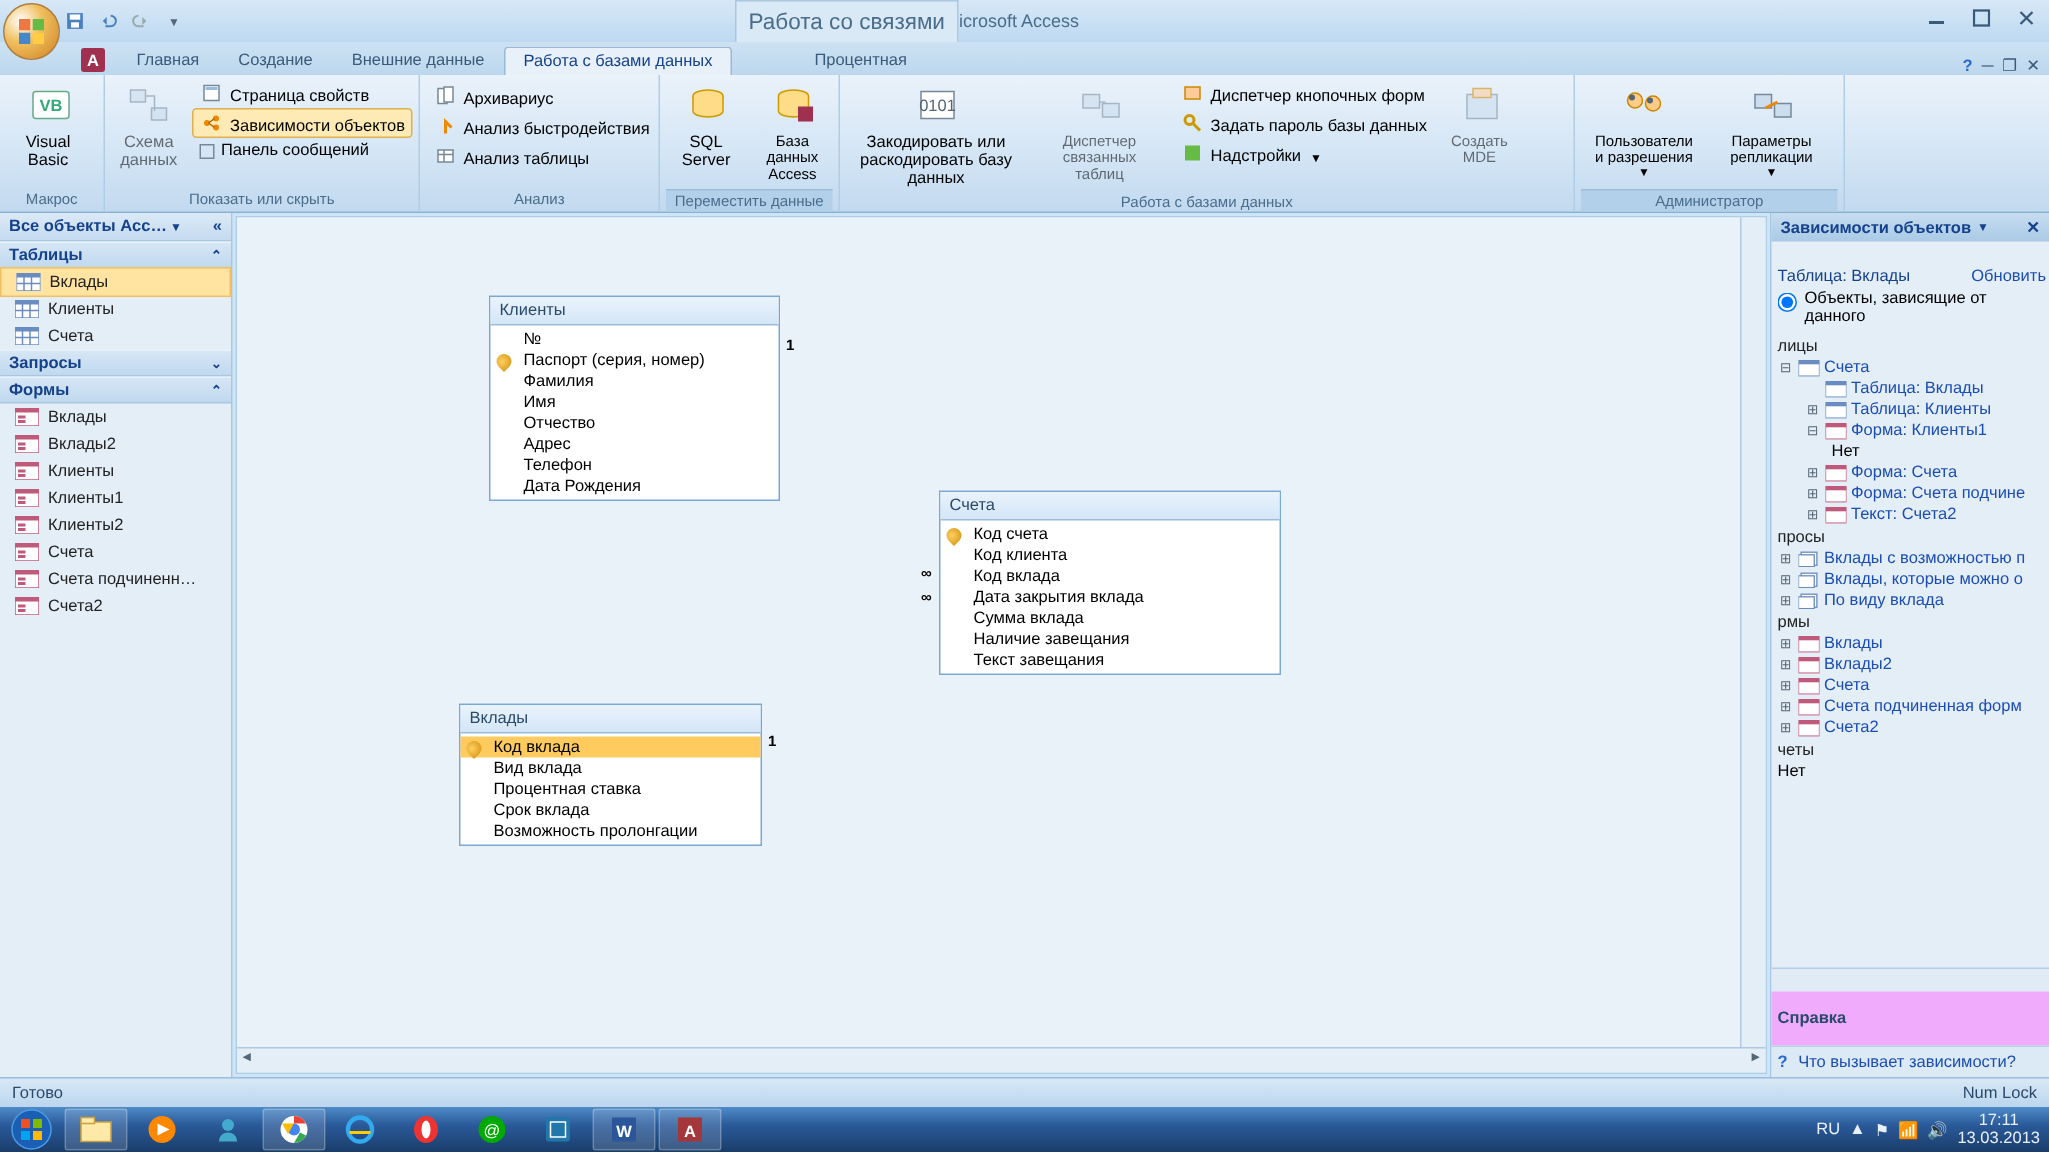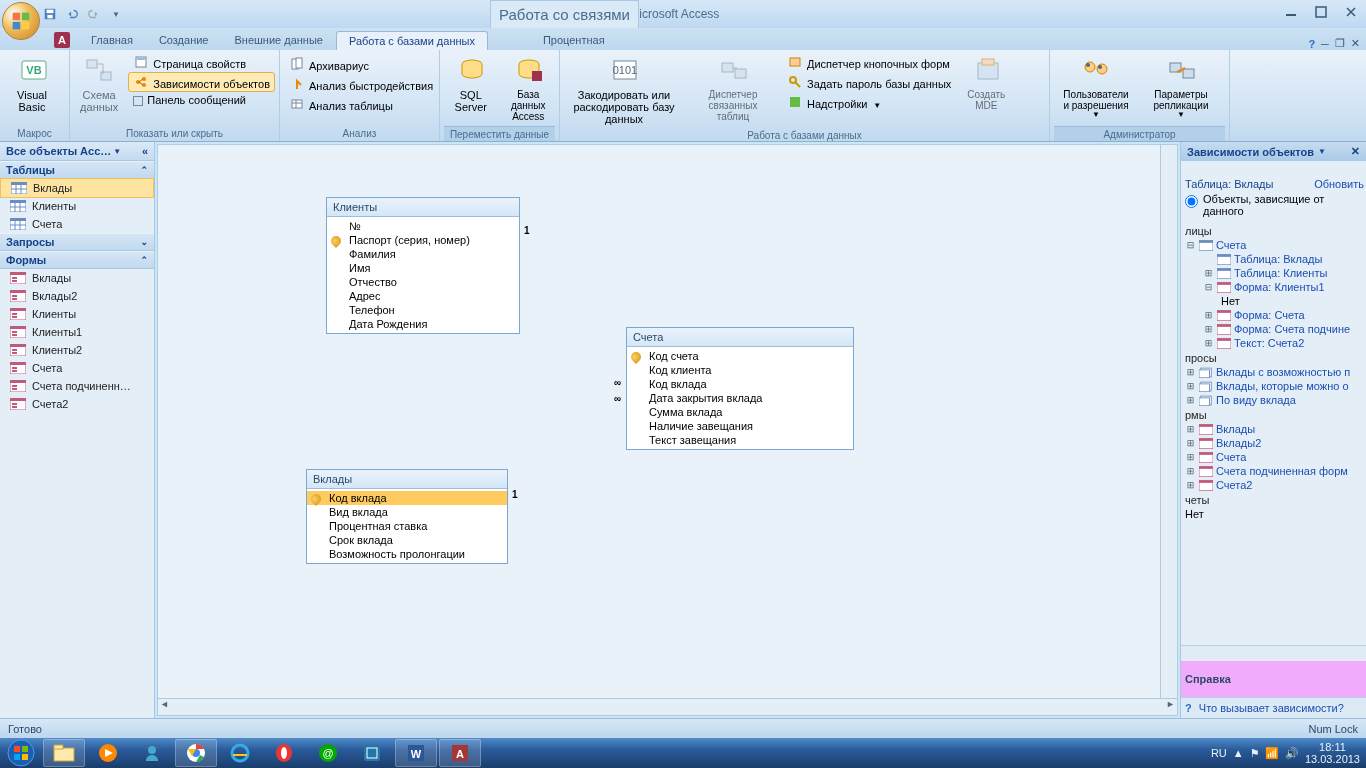--- a/index.html
+++ b/index.html
@@ -800,17 +800,17 @@
         <text x="10" y="15" text-anchor="middle" fill="#fff" font-size="11" font-weight="bold">A</text>
       </svg>
     </div>
   <div class="tray">
     <span>RU</span>
     <span>▲</span>
     <span>⚑</span>
     <span>📶</span>
     <span>🔊</span>
     <div class="clock">
-        <div>18:11</div>
+        <div>17:11</div>
         <div>13.03.2013</div>
       </div>
   </div>
 </div>
 
 </body></html>

